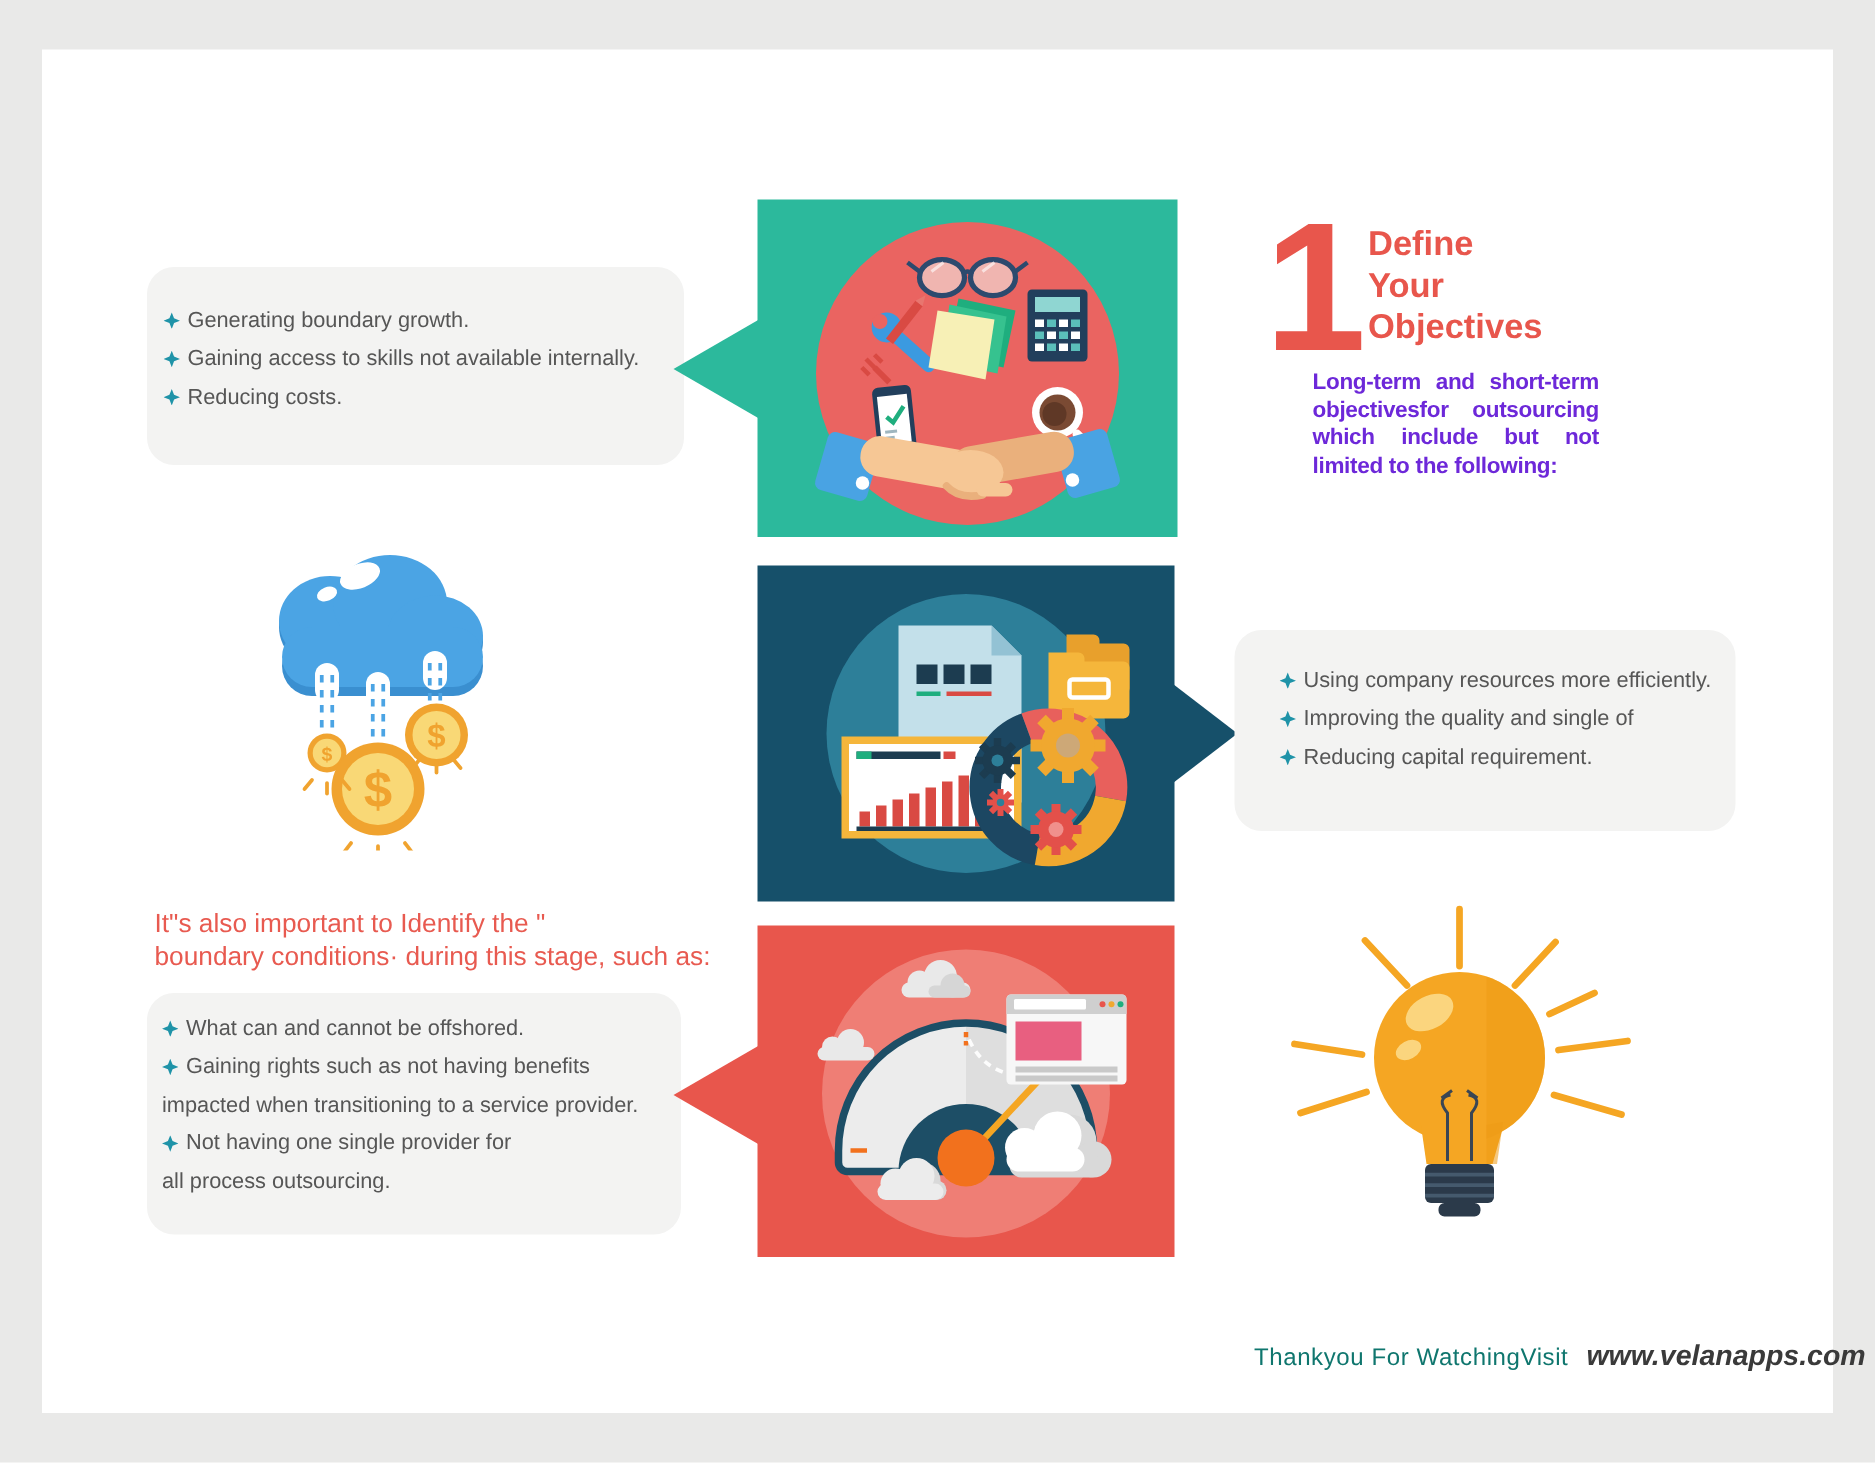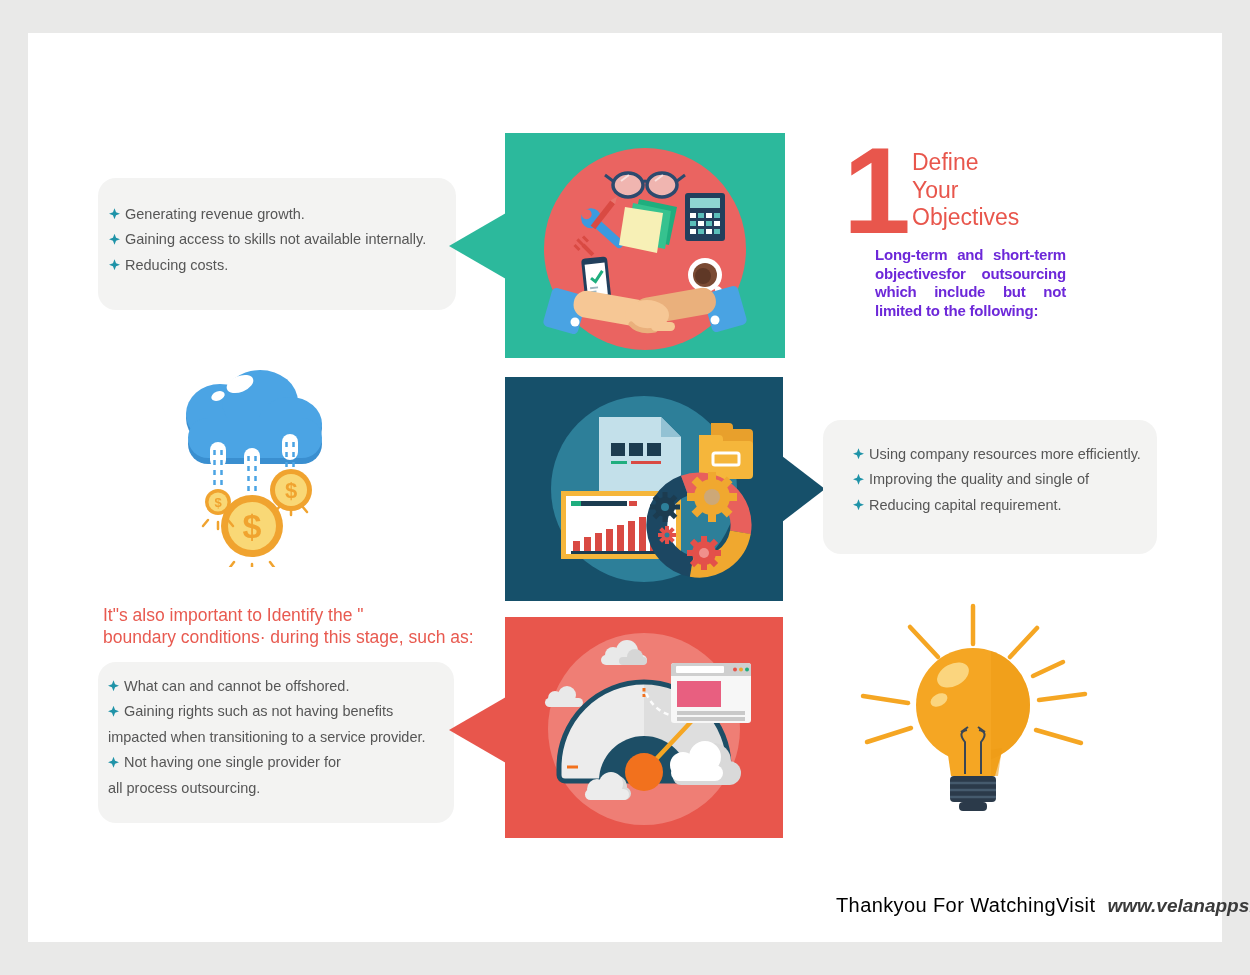--- a/index.html
+++ b/index.html
@@ -35,46 +35,46 @@
   .panel{position:absolute;}
   #sq1{left:505px;top:133px;width:280px;height:225px;background:#2cb99c;}
   #sq2{left:505px;top:377px;width:278px;height:224px;background:#16506a;}
   #sq3{left:505px;top:617px;width:278px;height:221px;background:#e8564c;}
   .panel svg{display:block;width:100%;height:100%;}
 
   
   #stepnum{position:absolute;left:843px;top:142px;font-size:122px;line-height:98px;
            font-weight:bold;color:#e8564c;letter-spacing:-4px;}
   #steptitle{position:absolute;left:912px;top:149px;font-size:23px;line-height:27.5px;
-             font-weight:normal;color:#e8564c;}
+             font-weight:bold;color:#e8564c;}
   #intro{position:absolute;left:875px;top:246px;width:191px;font-size:15px;line-height:18.5px;
          font-weight:bold;color:#6d28d9;text-align:justify;letter-spacing:-0.2px;}
 
   
   #boundary{position:absolute;left:103px;top:604px;font-size:17.5px;line-height:22px;color:#e85a50;}
 
   
   #footer{position:absolute;left:836px;top:894px;white-space:nowrap;}
-  #footer .thanks{font-size:20px;color:#000000;letter-spacing:0.4px;}
+  #footer .thanks{font-size:16px;color:#0f766e;letter-spacing:0.4px;}
   #footer .site{font-size:19px;color:#3a3a3a;font-style:italic;margin-left:12px;font-weight:bold;}
 
   .illus{position:absolute;}
   #cloudmoney{left:160px;top:362px;width:180px;height:205px;}
   #bulb{left:853px;top:600px;width:240px;height:232px;}
 </style>
 </head>
 <body>
 
 <div class="card"></div>
 
 <div class="bubble" id="bubble1">
 
     <div class="bline">
       <span class="star star-on"></span>
-      <span class="btext">Generating revenue growth.</span>
+      <span class="btext">Generating boundary growth.</span>
     </div>
 
     <div class="bline">
       <span class="star star-on"></span>
       <span class="btext">Gaining access to skills not available internally.</span>
     </div>
 
     <div class="bline">
       <span class="star star-on"></span>
       <span class="btext">Reducing costs.</span>

